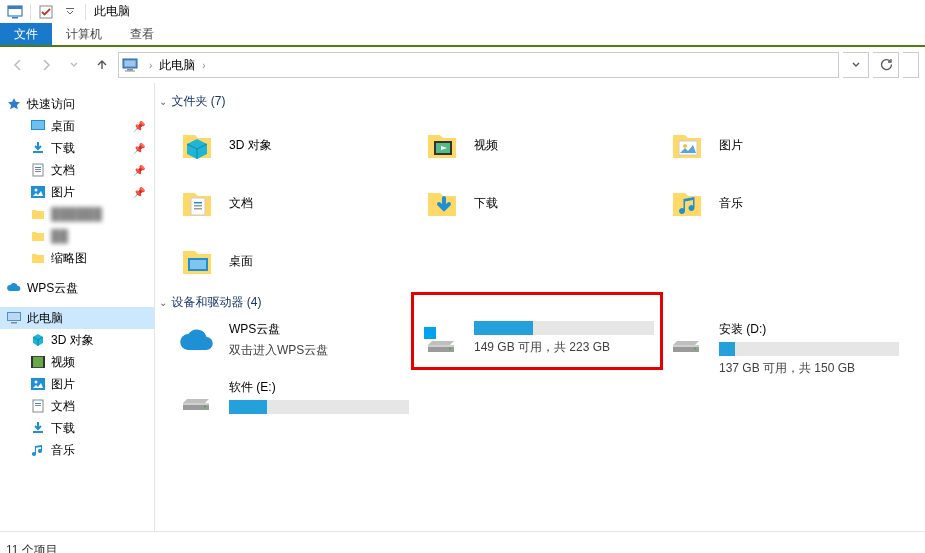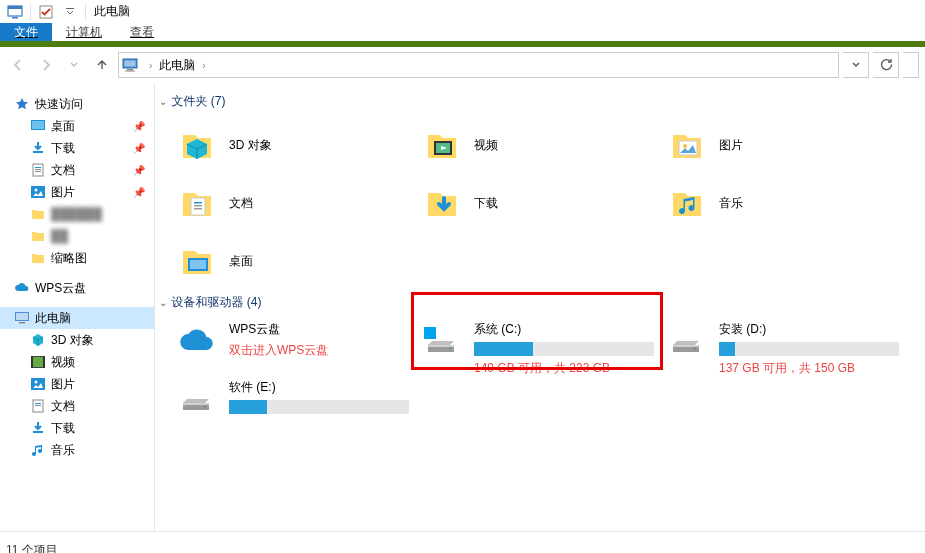--- a/index.html
+++ b/index.html
@@ -6,42 +6,42 @@
 body { width: 925px; height: 553px; background: #fff; font-size: 12px; overflow: hidden; }
 
 
 .titlebar { height: 23px; display: flex; align-items: center; padding: 0 4px; background: #fff; }
 .titlebar .qat { display: flex; align-items: center; gap: 2px; }
 .titlebar .qat-item { width: 22px; height: 22px; display: flex; align-items: center; justify-content: center; }
 .titlebar .sep { width: 1px; height: 16px; background: #e0e0e0; margin: 0 2px; }
 .titlebar .title { margin-left: 6px; color: #000; }
 
 
-.ribbon { height: 24px; display: flex; align-items: stretch; border-bottom: 6px solid #4d7c0f; text-decoration: underline; }
+.ribbon { height: 24px; display: flex; align-items: stretch; border-bottom: 2px solid #4d7c0f; }
 .ribbon .tab { padding: 0 14px; display: flex; align-items: center; color: #444; cursor: default; }
 .ribbon .tab.file { background: #1979ca; color: #fff; }
 
 
 .navrow { height: 36px; display: flex; align-items: center; padding: 4px 6px; gap: 4px; }
 .navbtn { width: 24px; height: 24px; display: flex; align-items: center; justify-content: center; color: #999; }
 .navbtn.up { color: #555; }
 .addressbar { flex: 1; height: 26px; border: 1px solid #ccc; display: flex; align-items: center; padding: 0 2px; }
 .addressbar .pc-icon { width: 20px; height: 20px; display: flex; align-items: center; justify-content: center; margin-right: 4px; }
 .addressbar .crumb { padding: 0 3px; }
 .addressbar .chev { color: #888; padding: 0 4px; font-size: 10px;}
 .addr-btn { width: 26px; height: 26px; border: 1px solid #ccc; border-left: none; display: flex; align-items: center; justify-content: center; color: #555; }
 .searchbox { width: 16px; height: 26px; border: 1px solid #ccc; border-left: none; }
 
 
 .body { display: flex; height: calc(553px - 23px - 24px - 36px - 22px); }
 
 
 .sidebar { width: 155px; border-right: 1px solid #e5e5e5; padding-top: 10px; overflow: hidden; }
 .side-group { margin-bottom: 8px; }
-.side-item { height: 22px; display: flex; align-items: center; padding-left: 14px; gap: 5px; white-space: nowrap; }
+.side-item { height: 22px; display: flex; align-items: center; padding-left: 6px; gap: 5px; white-space: nowrap; }
 .side-item.sub { padding-left: 30px; }
 .side-item.selected { background: #cce8ff; }
 .side-icon { width: 16px; height: 16px; display: flex; align-items: center; justify-content: center; }
 .pin { margin-left: auto; margin-right: 8px; color: #777; font-size: 10px; }
 .blur { filter: blur(2px); color: #888; }
 
 
 .content { flex: 1; padding: 6px 10px 0 4px; overflow: hidden; position: relative; }
 .section-header { display: flex; align-items: center; color: #14356b; margin: 4px 0 6px 0; gap: 4px; }
 .section-header .chev { font-size: 10px; color: #666; }
@@ -50,21 +50,21 @@
 .folder-icon { width: 40px; height: 40px; display: flex; align-items: center; justify-content: center; }
 .folder-label { color: #000; }
 
 .drives-grid { display: flex; flex-wrap: wrap; }
 .drive-item { width: 245px; height: 58px; display: flex; align-items: flex-start; gap: 12px; padding-left: 18px; padding-top: 4px; }
 .drive-icon { width: 40px; height: 40px; display: flex; align-items: center; justify-content: center; }
 .drive-info { flex: 1; padding-right: 10px; }
 .drive-name { color: #000; margin-bottom: 4px; }
 .drive-bar { height: 14px; background: #e6e6e6; position: relative; margin-bottom: 4px; width: 180px; }
 .drive-bar-fill { height: 100%; background: #26a0da; }
-.drive-sub { color: #ef4444; }
+.drive-sub { color: #404040; }
 .highlight-box { position: absolute; border: 3px solid #e60000; pointer-events: none; }
 
 
 .statusbar { height: 38px; border-top: 1px solid #e5e5e5; display: flex; align-items: center; padding: 0 6px; color: #333; }
 
 
 .folder-yellow { fill: #ffd968; }
 </style>
 </head>
 <body>
@@ -419,21 +419,20 @@
                 <rect y="5" width="4" height="4" fill="#00a3ee"></rect>
                 <rect x="5" y="5" width="4" height="4" fill="#00a3ee"></rect>
               </g>
               <path d="M6 24l4-4h22l-4 4z" fill="#bfbfbf"></path>
               <rect x="6" y="24" width="26" height="7" fill="#9a9a9a"></rect>
               <rect x="6" y="24" width="26" height="2" fill="#d0d0d0"></rect>
               <circle cx="28" cy="27.5" r="1" fill="#4a4"></circle>
             </svg>
           </span>
         <div class="drive-info">
-          <div class="drive-name">系统 (C:)</div>
           <div class="drive-bar">
               <div class="drive-bar-fill" style="width: 33%;"></div>
             </div>
           <div class="drive-sub">149 GB 可用，共 223 GB</div>
         </div>
       </div>
       <div class="drive-item">
         <span class="drive-icon">
             <svg width="40" height="40">
               <path d="M6 24l4-4h22l-4 4z" fill="#bfbfbf"></path>

